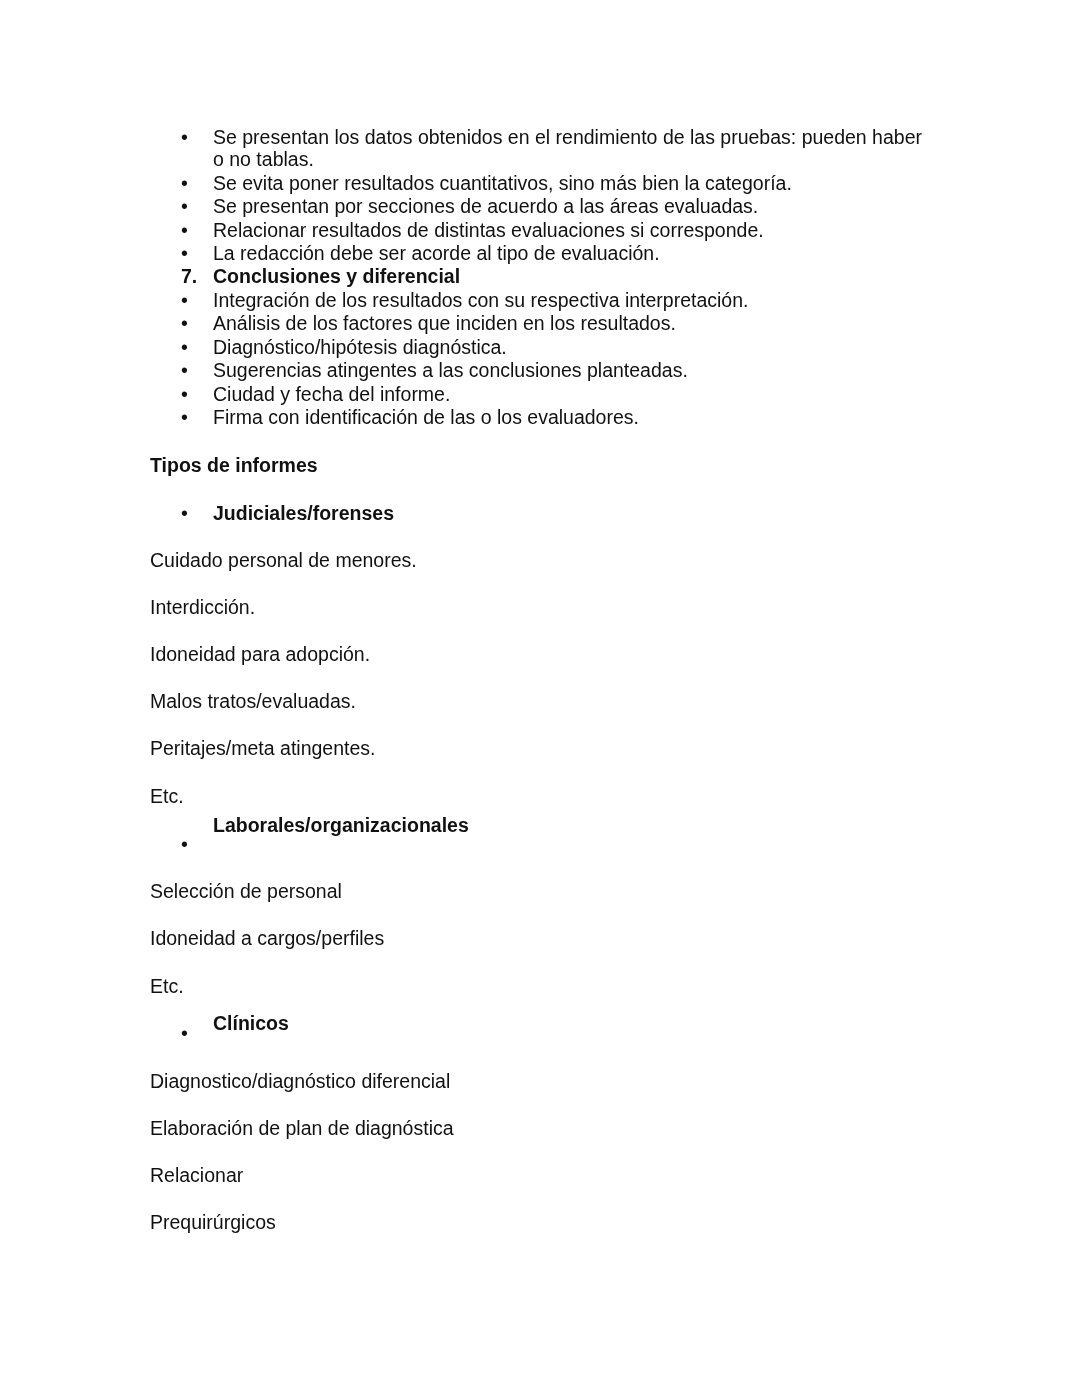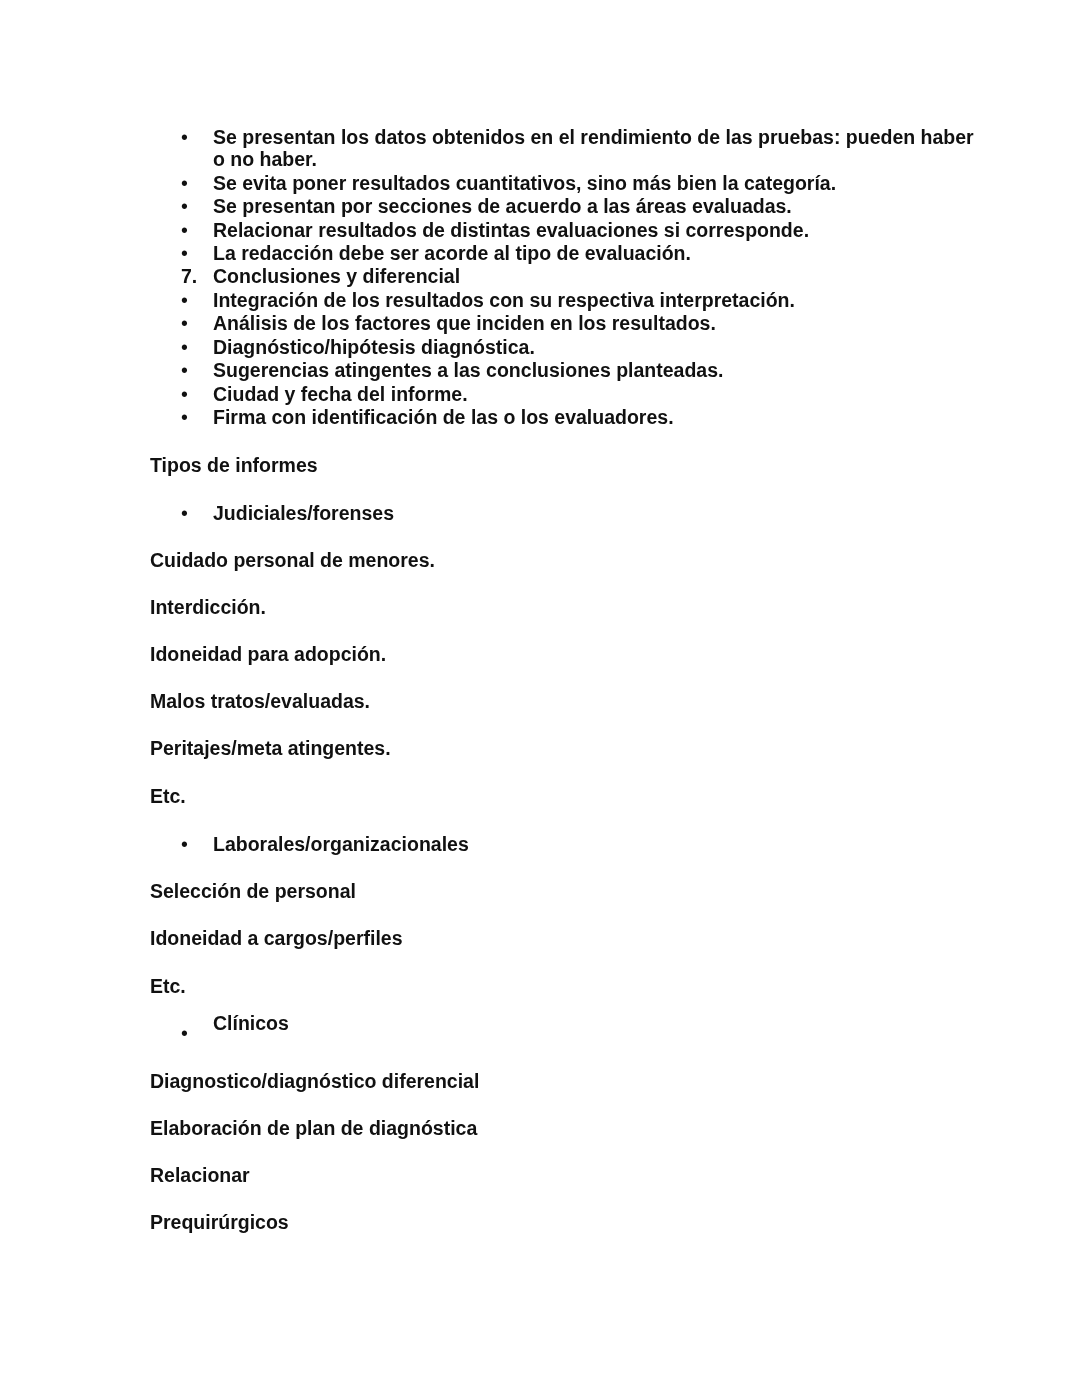--- a/index.html
+++ b/index.html
@@ -1,30 +1,30 @@
 <!DOCTYPE html>
 <html><head>
   <meta charset="utf-8">
   <style>
     html, body { margin: 0; padding: 0; background: #ffffff; }
     body { width: 1080px; height: 1397px; position: relative; overflow: hidden;
       font-family: "Liberation Sans", sans-serif; color: #111111; }
-    .line { position: absolute; font-size: 19.5px; line-height: 23px; white-space: nowrap; font-weight: bold; }
+    .line { position: absolute; font-size: 19.5px; line-height: 23px; white-space: nowrap; }
     .bullet { position: absolute; left: 181px; font-size: 19.5px; line-height: 23px; }
     .bi { left: 213px; }
     .left { left: 150px; }
     .b { font-weight: bold; }
     .num { position: absolute; left: 181px; font-weight: bold; font-size: 19.5px; line-height: 23px; }
   </style>
 </head>
 <body>
 
 <span class="bullet" style="top:126px">•</span>
 <span class="line bi" style="top:126px">Se presentan los datos obtenidos en el rendimiento de las pruebas: pueden haber</span>
-<span class="line bi" style="top:148px">o no haber.</span>
+<span class="line bi" style="top:148px">o no tablas.</span>
 <span class="bullet" style="top:172px">•</span>
 <span class="line bi" style="top:172px">Se evita poner resultados cuantitativos, sino más bien la categoría.</span>
 <span class="bullet" style="top:195px">•</span>
 <span class="line bi" style="top:195px">Se presentan por secciones de acuerdo a las áreas evaluadas.</span>
 <span class="bullet" style="top:219px">•</span>
 <span class="line bi" style="top:219px">Relacionar resultados de distintas evaluaciones si corresponde.</span>
 <span class="bullet" style="top:242px">•</span>
 <span class="line bi" style="top:242px">La redacción debe ser acorde al tipo de evaluación.</span>
 
 <span class="num" style="top:265px">7.</span>
@@ -48,21 +48,21 @@
 <span class="bullet" style="top:502px">•</span>
 <span class="line bi b" style="top:502px">Judiciales/forenses</span>
 <span class="line left" style="top:549px">Cuidado personal de menores.</span>
 <span class="line left" style="top:596px">Interdicción.</span>
 <span class="line left" style="top:643px">Idoneidad para adopción.</span>
 <span class="line left" style="top:690px">Malos tratos/evaluadas.</span>
 <span class="line left" style="top:737px">Peritajes/meta atingentes.</span>
 <span class="line left" style="top:785px">Etc.</span>
 
 <span class="bullet" style="top:833px">•</span>
-<span class="line bi b" style="top:833px">Laborales/organizacionales</span>
+<span class="line bi b" style="top:814px">Laborales/organizacionales</span>
 <span class="line left" style="top:880px">Selección de personal</span>
 <span class="line left" style="top:927px">Idoneidad a cargos/perfiles</span>
 <span class="line left" style="top:975px">Etc.</span>
 
 <span class="bullet" style="top:1022px">•</span>
 <span class="line bi b" style="top:1012px">Clínicos</span>
 <span class="line left" style="top:1070px">Diagnostico/diagnóstico diferencial</span>
 <span class="line left" style="top:1117px">Elaboración de plan de diagnóstica</span>
 <span class="line left" style="top:1164px">Relacionar</span>
 <span class="line left" style="top:1211px">Prequirúrgicos</span>

